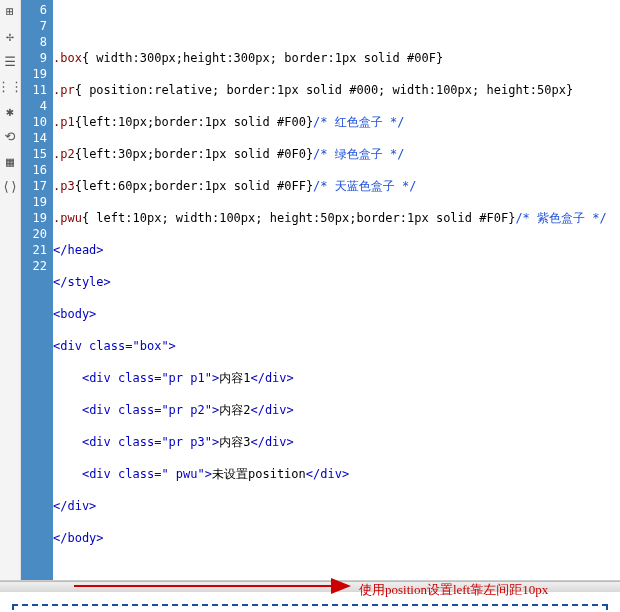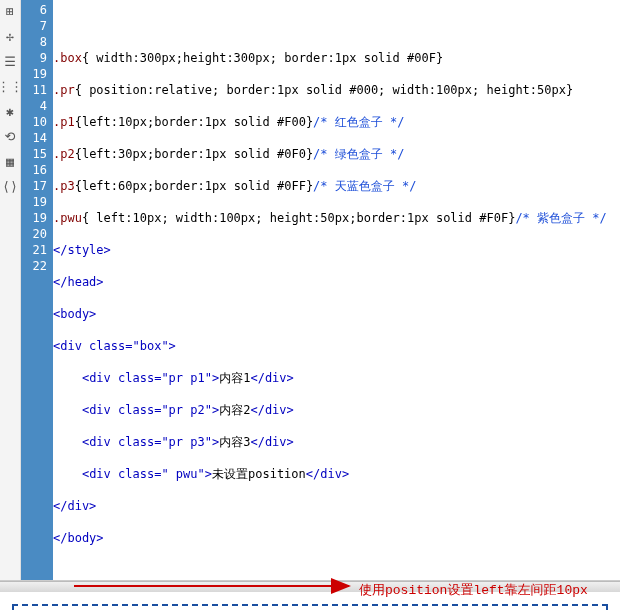--- a/index.html
+++ b/index.html
@@ -8,21 +8,21 @@
   .icon-col span{font-size:13px;color:#555;cursor:pointer}
   .gutter{background:#4a8bc3;color:#fff;text-align:right;padding:2px 6px 2px 0;font-size:12px;line-height:16px;user-select:none;min-width:26px}
   .code{padding:2px 0;line-height:16px;white-space:pre}
   .sel{color:#800000}
   .punc{color:#000}
   .tag{color:#0000c0}
   .str{color:#0000c0}
   .cmt{color:#1d4ed8}
   .scroll{height:10px;background:linear-gradient(#f0f0f0,#d8d8d8);border-top:1px solid #bbb}
   .preview{position:relative;margin:12px;border:2px dashed #1a4fa0;height:300px}
-  .ann{position:absolute;color:#c00;font-family:Liberation Mono, monospace;font-size:13px}
+  .ann{position:absolute;color:#c00;font-family:Liberation Serif, serif;font-size:13px}
   .arrow{position:absolute;pointer-events:none}
 </style>
 </head>
 <body>
 
 <div class="editor">
   <div class="icon-col">
     <span>⊞</span>
     <span>✢</span>
     <span>☰</span>
@@ -52,22 +52,22 @@
       <div>22</div>
   </div>
   <div class="code">
 <div>&nbsp;</div>
 <div><span class="sel">.box</span><span class="punc">{ width:300px;height:300px; border:1px solid #00F}</span></div>
 <div><span class="sel">.pr</span><span class="punc">{ position:relative; border:1px solid #000; width:100px; height:50px}</span></div>
 <div><span class="sel">.p1</span><span class="punc">{left:10px;border:1px solid #F00}</span><span class="cmt">/* 红色盒子 */</span></div>
 <div><span class="sel">.p2</span><span class="punc">{left:30px;border:1px solid #0F0}</span><span class="cmt">/* 绿色盒子 */</span></div>
 <div><span class="sel">.p3</span><span class="punc">{left:60px;border:1px solid #0FF}</span><span class="cmt">/* 天蓝色盒子 */</span></div>
 <div><span class="sel">.pwu</span><span class="punc">{ left:10px; width:100px; height:50px;border:1px solid #F0F}</span><span class="cmt">/* 紫色盒子 */</span></div>
+<div><span class="tag">&lt;/head&gt;</span></div>
 <div><span class="tag">&lt;/style&gt;</span></div>
-<div><span class="tag">&lt;/head&gt;</span></div>
 <div><span class="tag">&lt;body&gt;</span></div>
 <div><span class="tag">&lt;div class=</span><span class="str">"box"</span><span class="tag">&gt;</span></div>
 <div><span>    </span><span class="tag">&lt;div class=</span><span class="str">"pr p1"</span><span class="tag">&gt;</span><span>内容1</span><span class="tag">&lt;/div&gt;</span></div>
 <div><span>    </span><span class="tag">&lt;div class=</span><span class="str">"pr p2"</span><span class="tag">&gt;</span><span>内容2</span><span class="tag">&lt;/div&gt;</span></div>
 <div><span>    </span><span class="tag">&lt;div class=</span><span class="str">"pr p3"</span><span class="tag">&gt;</span><span>内容3</span><span class="tag">&lt;/div&gt;</span></div>
 <div><span>    </span><span class="tag">&lt;div class=</span><span class="str">" pwu"</span><span class="tag">&gt;</span><span>未设置position</span><span class="tag">&lt;/div&gt;</span></div>
 <div><span class="tag">&lt;/div&gt;</span></div>
 <div><span class="tag">&lt;/body&gt;</span></div>
   </div>
 </div>

